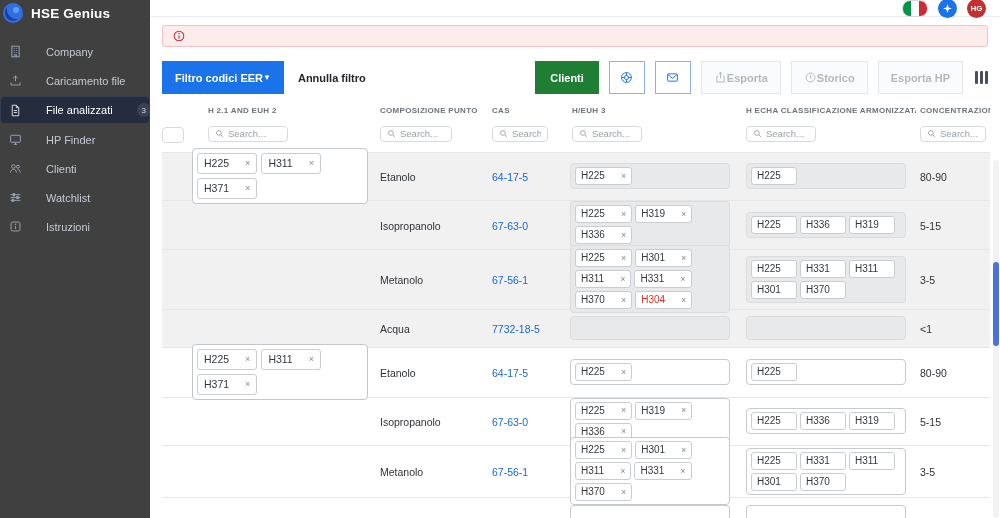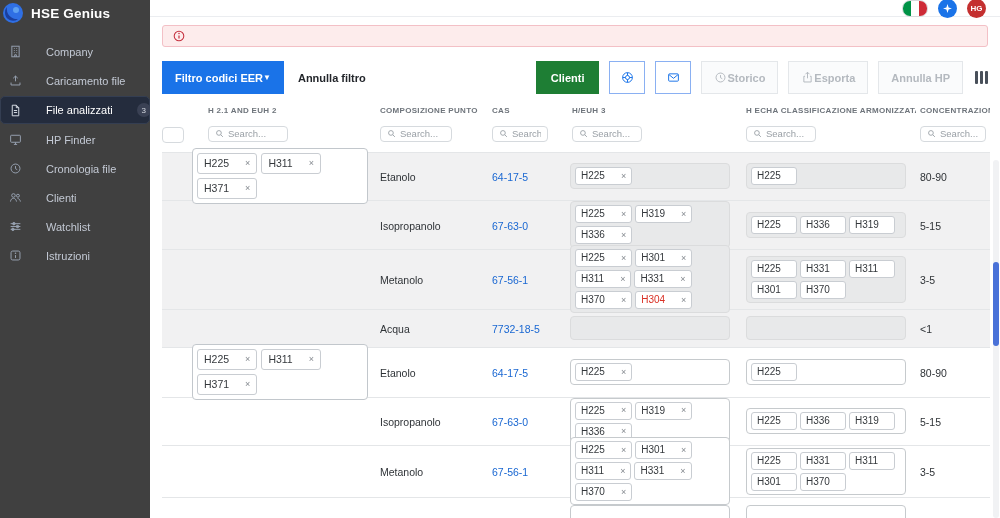--- a/index.html
+++ b/index.html
@@ -136,29 +136,20 @@
             <svg viewBox="0 0 16 16" fill="none" stroke="currentColor" stroke-width="1.2">
               <rect x="2" y="2.8" width="12" height="8.6" rx="1"></rect>
               <path d="M6 14h4M8 11.5V14"></path>
             </svg>
           </span>
           <span class="sb-lb">HP Finder</span>
         </div>
         <div class="sb-item">
           <span class="sb-ico">
             <svg viewBox="0 0 16 16" fill="none" stroke="currentColor" stroke-width="1.2">
-              <circle cx="8" cy="8" r="5.5"></circle>
-              <path d="M8 5v3.2l2.2 1.3"></path>
-            </svg>
-          </span>
-          <span class="sb-lb">Cronologia file</span>
-        </div>
-        <div class="sb-item">
-          <span class="sb-ico">
-            <svg viewBox="0 0 16 16" fill="none" stroke="currentColor" stroke-width="1.2">
               <circle cx="5.5" cy="5.5" r="2.2"></circle>
               <path d="M1.8 13c.3-2.5 1.8-4 3.7-4s3.4 1.5 3.7 4"></path>
               <circle cx="11" cy="5.8" r="1.8"></circle>
               <path d="M10.5 9.2c1.9.2 3.2 1.6 3.5 3.8"></path>
             </svg>
           </span>
           <span class="sb-lb">Clienti</span>
         </div>
         <div class="sb-item">
           <span class="sb-ico">
@@ -227,33 +218,33 @@
         </span>
         <span class="btn btn-icon">
           <svg viewBox="0 0 16 16" fill="none" stroke="currentColor" stroke-width="1.2">
             <rect x="2" y="3.5" width="12" height="9" rx="1"></rect>
               <path d="M2.5 4.5 8 9l5.5-4.5"></path>
           </svg>
         </span>
 
         <span class="btn btn-dis">
           <svg viewBox="0 0 16 16" fill="none" stroke="currentColor" stroke-width="1.2">
+            <path d="M5 6.5H3.5v7h9v-7H11"></path>
+              <path d="M8 1.5V9M5.5 4 8 1.5 10.5 4"></path>
+          </svg>
+          <span>Esporta</span>
+        </span>
+        <span class="btn btn-dis">
+          <svg viewBox="0 0 16 16" fill="none" stroke="currentColor" stroke-width="1.2">
             <circle cx="8" cy="8" r="5.5"></circle>
               <path d="M8 5v3.2l2.2 1.3"></path>
           </svg>
           <span>Storico</span>
         </span>
-        <span class="btn btn-dis">
-          <svg viewBox="0 0 16 16" fill="none" stroke="currentColor" stroke-width="1.2">
-            <path d="M5 6.5H3.5v7h9v-7H11"></path>
-              <path d="M8 1.5V9M5.5 4 8 1.5 10.5 4"></path>
-          </svg>
-          <span>Esporta</span>
-        </span>
-        <span class="btn btn-dis">Annulla HP</span>
+        <span class="btn btn-dis">Esporta HP</span>
 
         <span class="cols-icon">
             <i></i>
             <i></i>
             <i></i>
           </span>
       </span>
     </div>
 
     <div class="table">

